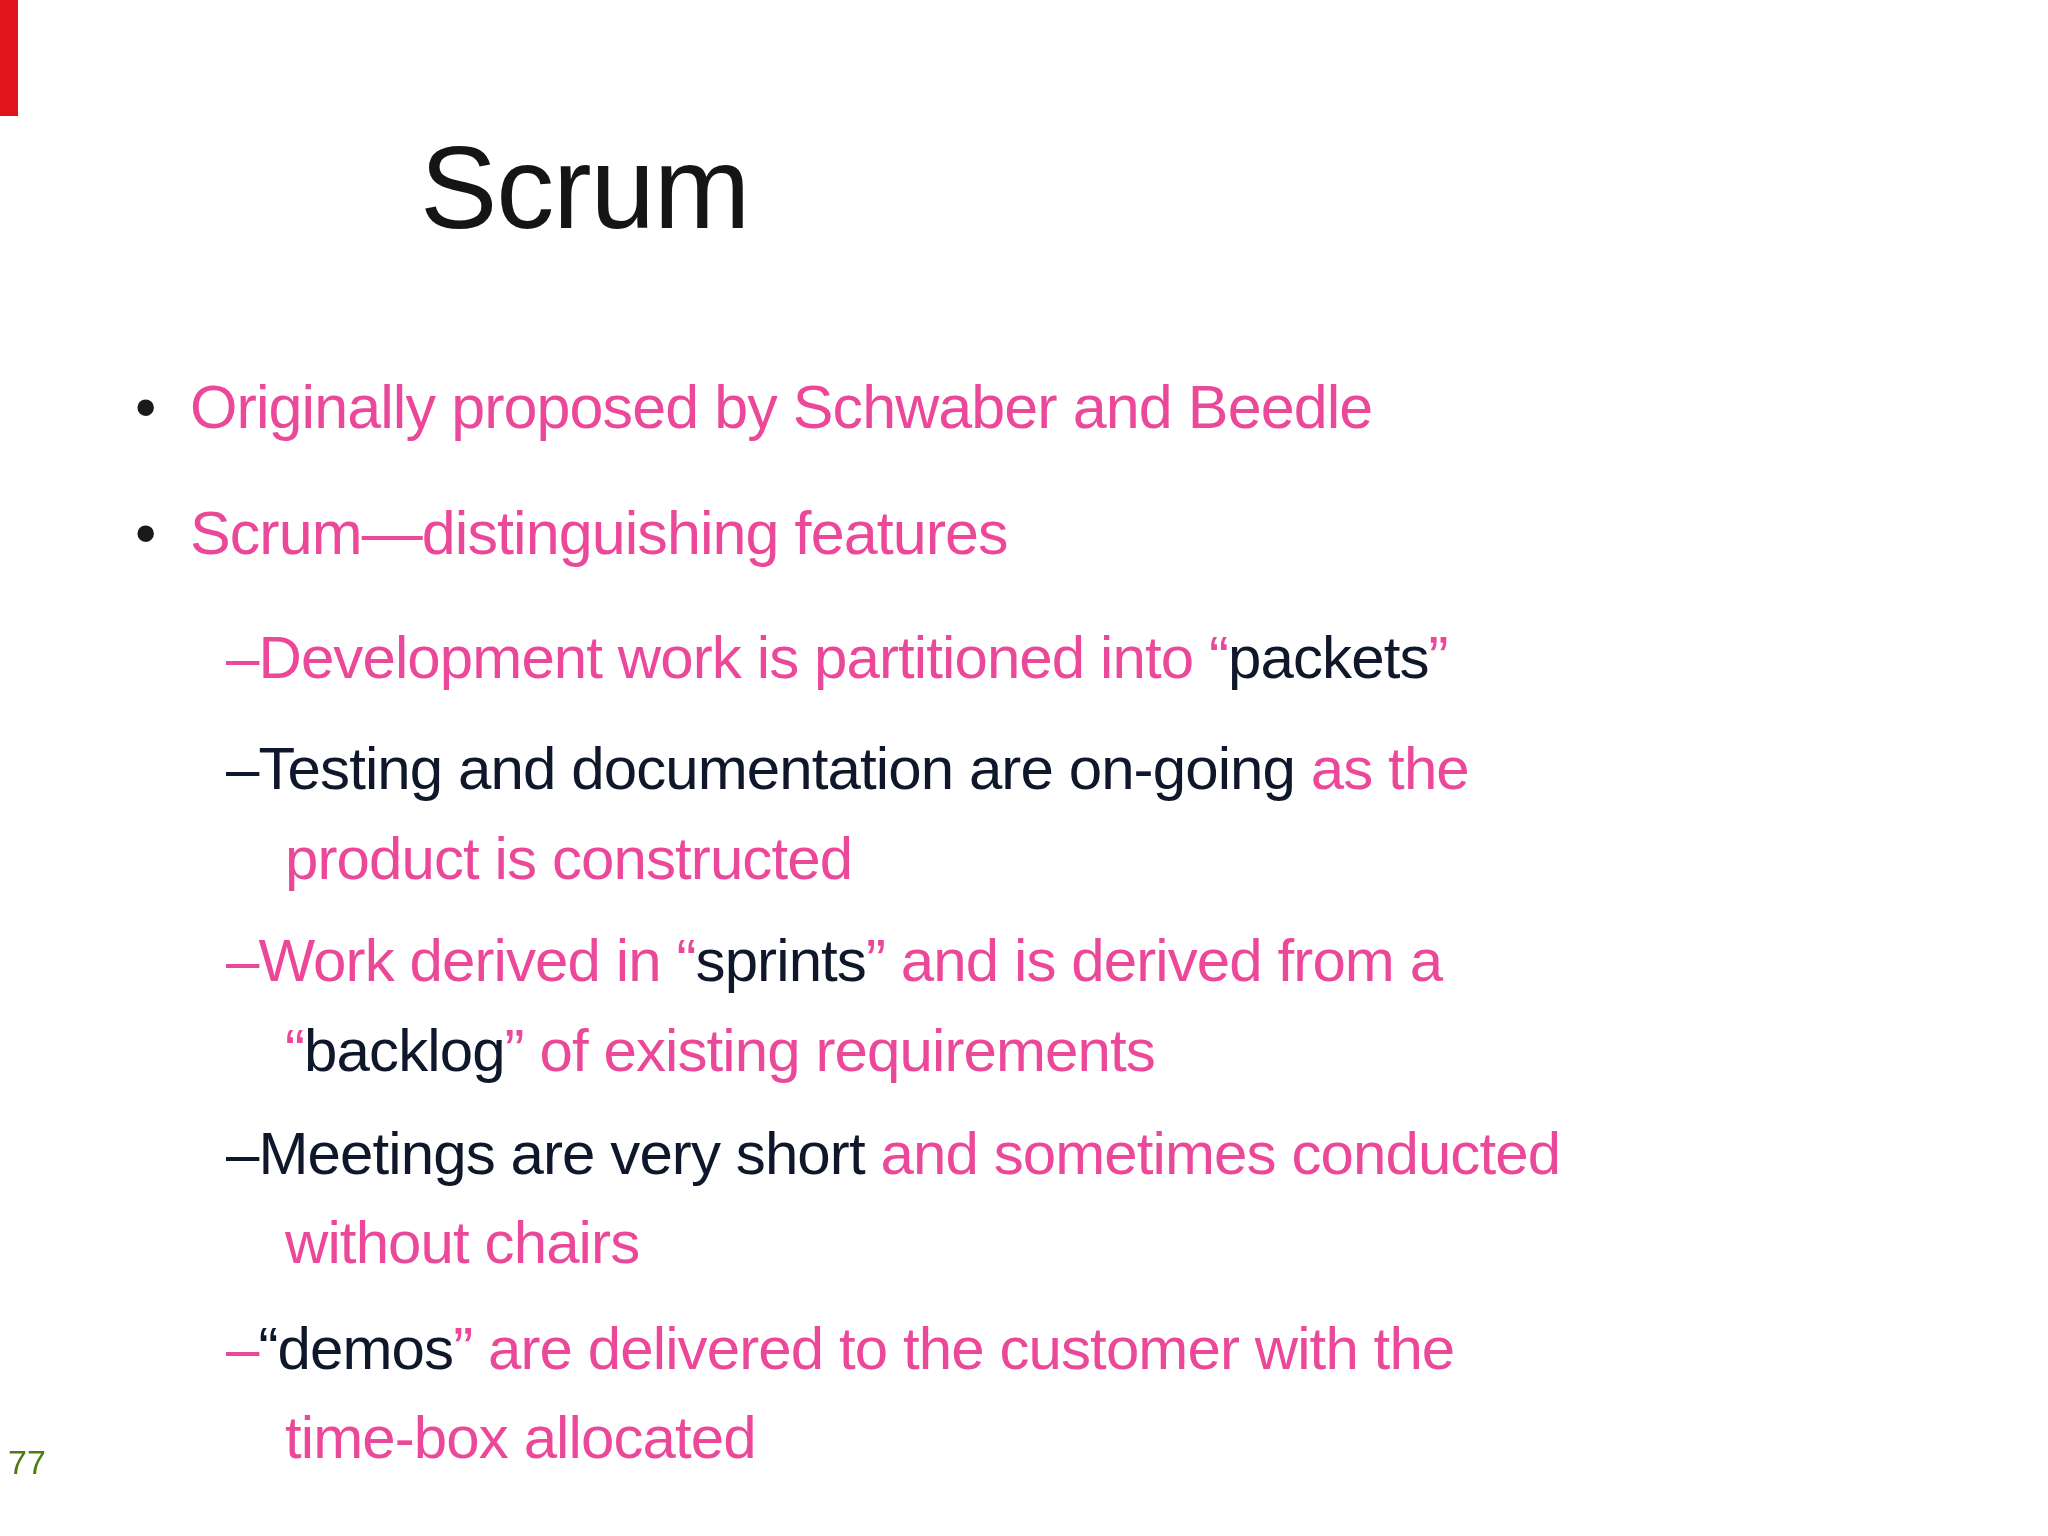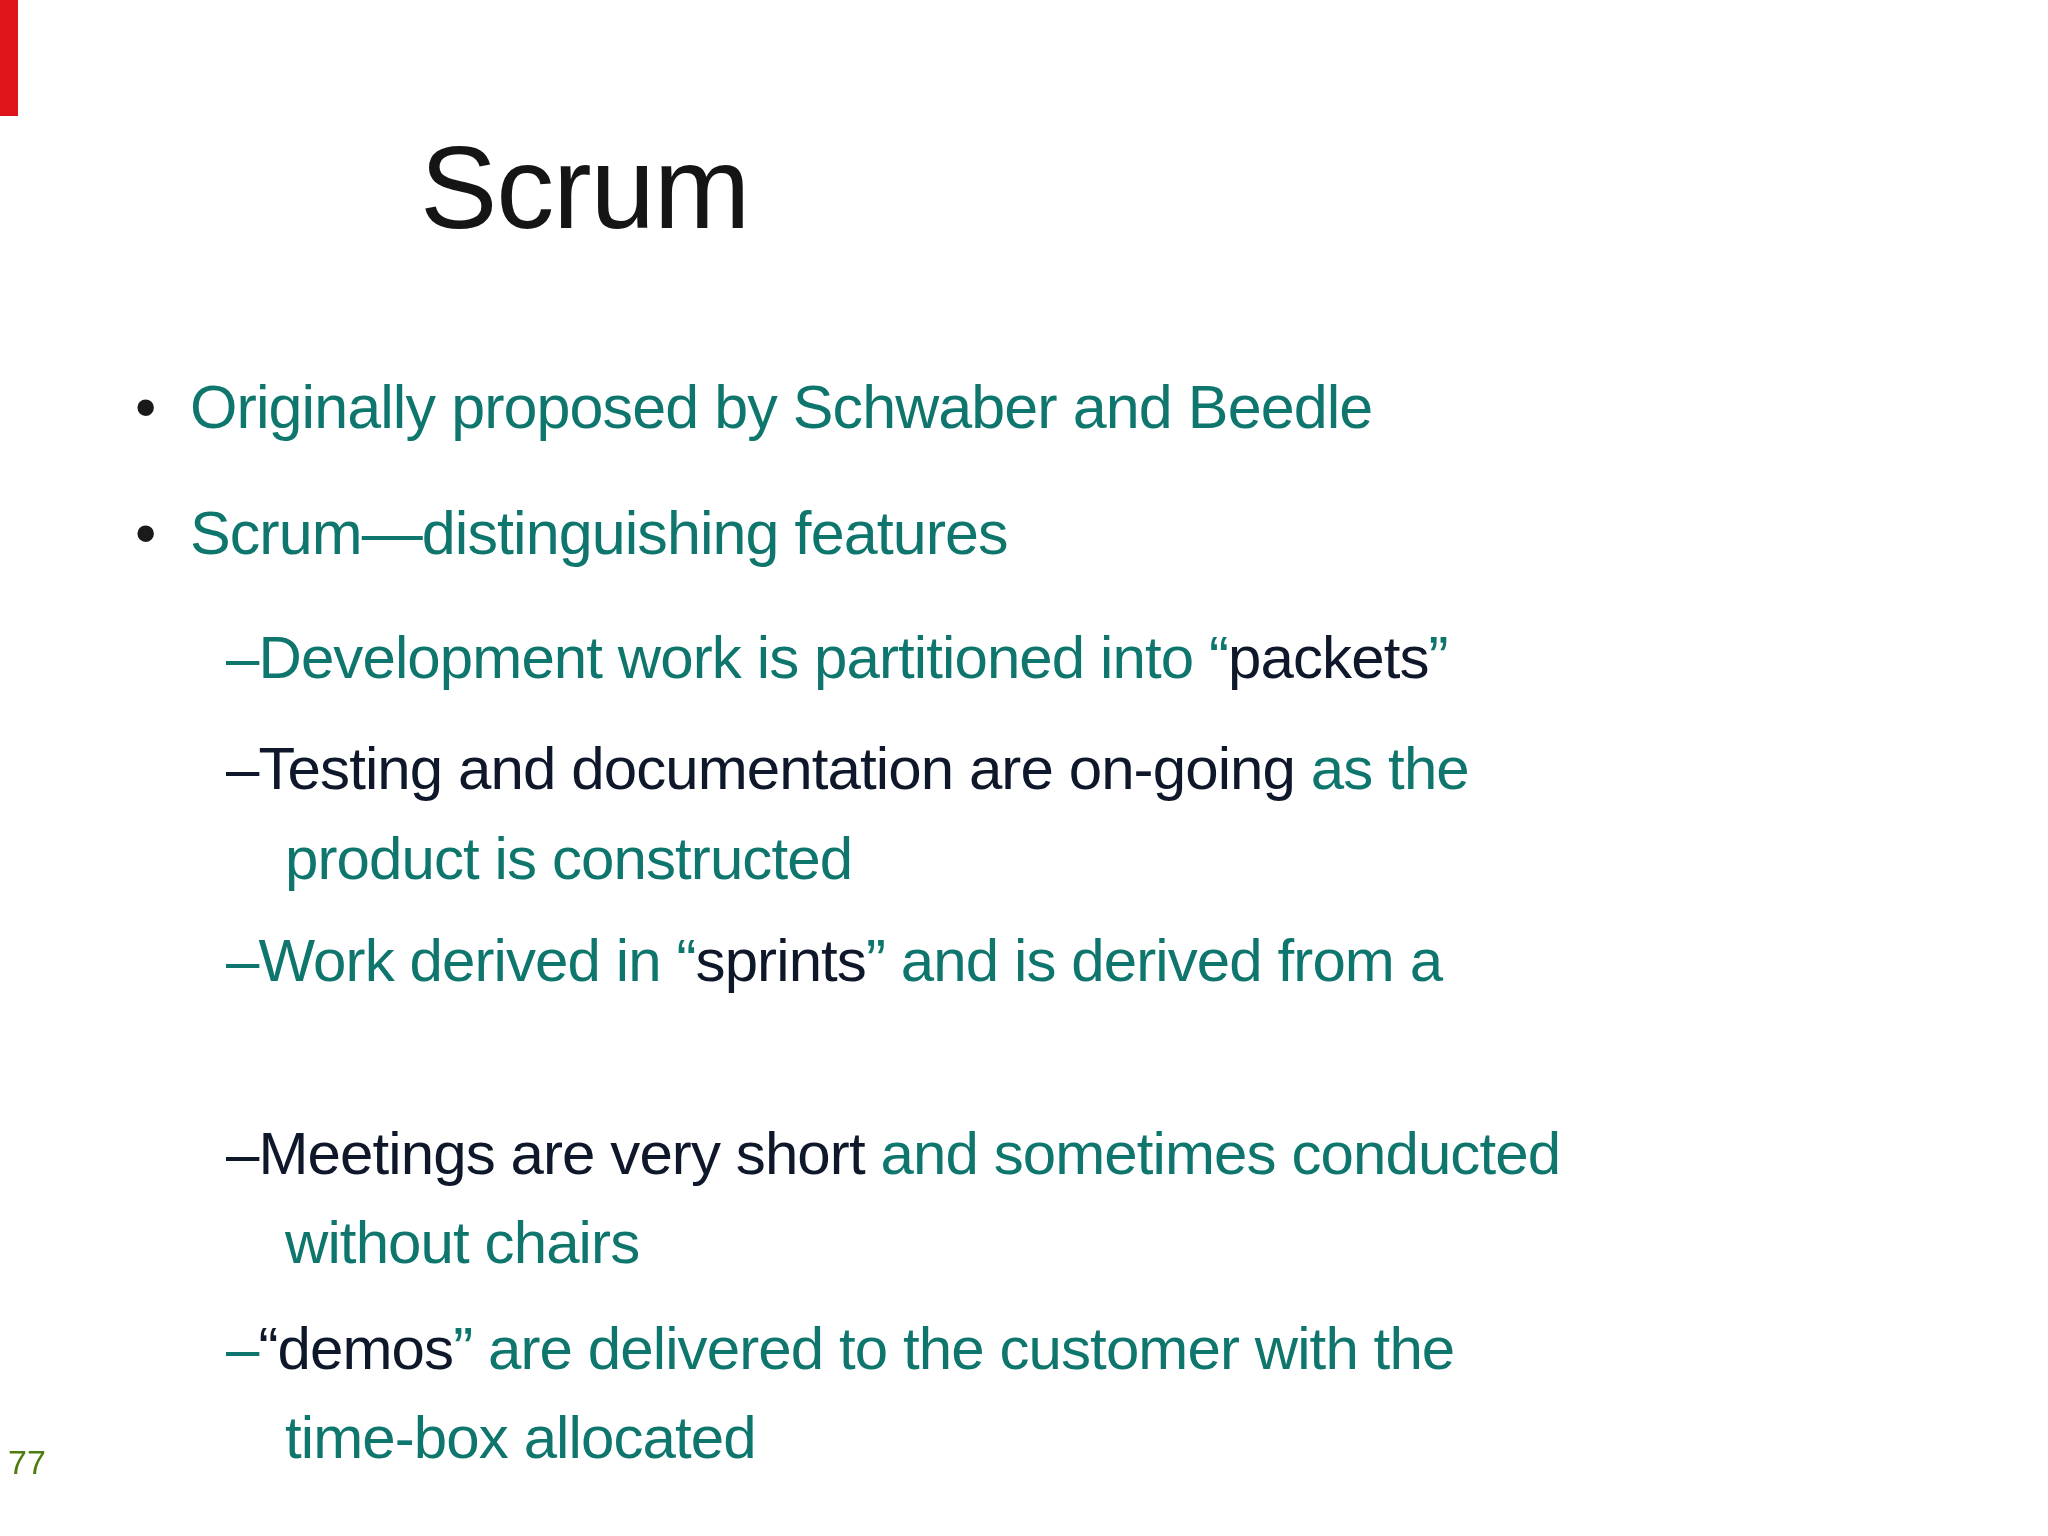--- a/index.html
+++ b/index.html
@@ -47,21 +47,21 @@
   }
   .line.sub-cont {
     left: 285px;
     font-size: 60px;
   }
   .marker {
     display: inline-block;
     width: 55px;
     color: #1a1a1a;
   }
-  .seg.black  { color: #0f766e; }
+  .seg.black  { color: #ec4899; }
   .seg.purple { color: #0f172a; }
   .page-number {
     position: absolute;
     left: 8px; right: 0;
     top: 1443px;
     text-align: left;
     font-size: 34px;
     color: #4d7c0f;
     letter-spacing: 0;
   }
@@ -104,20 +104,23 @@
   </div>
 
   <div class="line sub-cont l4">
     <span class="seg black">product is constructed</span>
   </div>
 
   <div class="line sub-first l5">
     <span class="seg black">–Work derived in “</span><span class="seg purple">sprints</span><span class="seg black">” and is derived from a</span>
   </div>
 
+  <div class="line sub-cont l6">
+    <span class="seg black">“</span><span class="seg purple">backlog</span><span class="seg black">” of existing requirements</span>
+  </div>
 
   <div class="line sub-first l7">
     <span class="seg purple">–Meetings are very short</span><span class="seg black"> and sometimes conducted</span>
   </div>
 
   <div class="line sub-cont l8">
     <span class="seg black">without chairs</span>
   </div>
 
   <div class="line sub-first l9">

